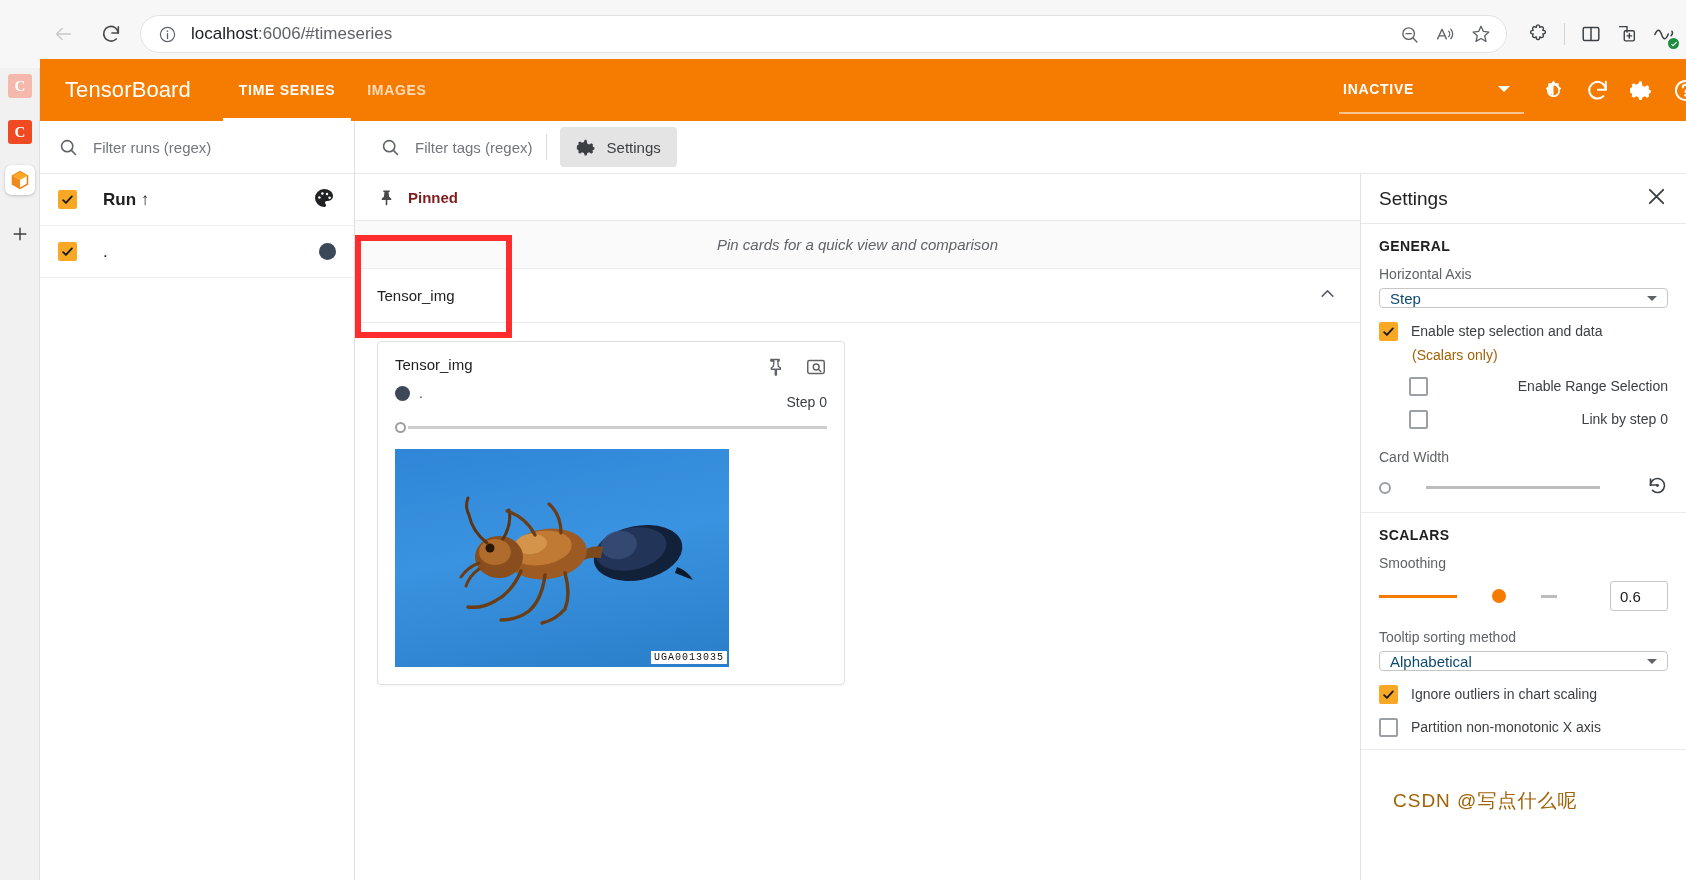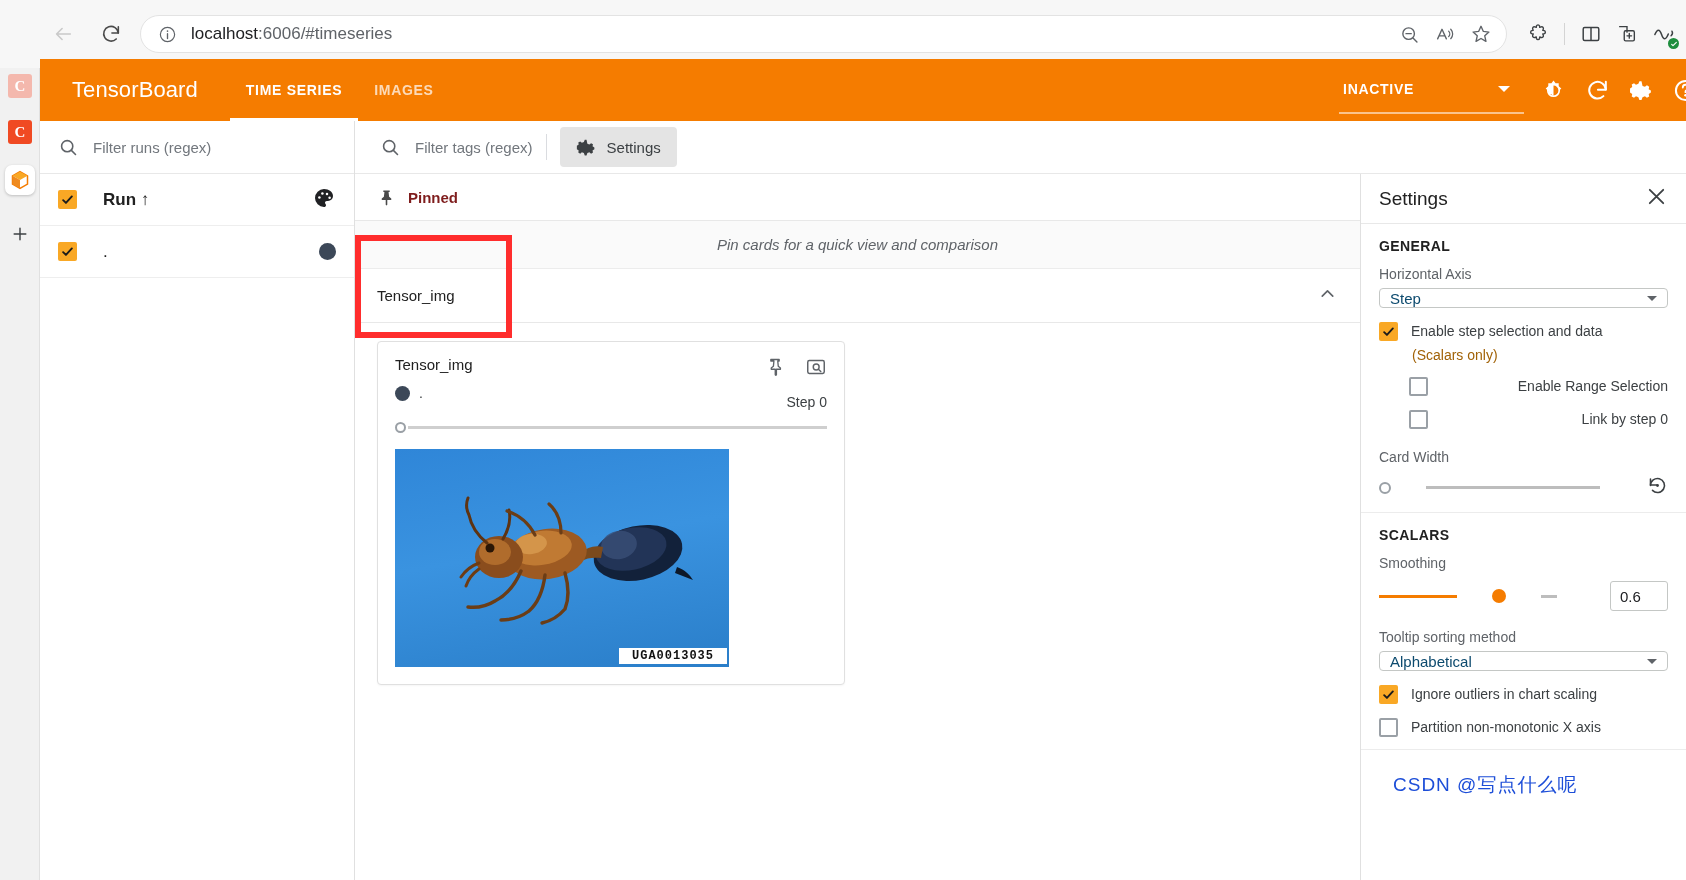--- a/index.html
+++ b/index.html
@@ -56,21 +56,21 @@
     box-shadow: 0 1px 3px rgba(0,0,0,.22);
     display: flex; align-items: center; justify-content: center;
   }
 
   
   .tb-header {
     position: absolute; left: 40px; top: 59px; width: 1646px; height: 62px;
     background: #f57c00; display: flex; align-items: center;
     color: #fff; overflow: hidden;
   }
-  .tb-brand { font-size: 22px; margin-left: 32px; letter-spacing: .1px; }
+  .tb-brand { font-size: 22px; margin-left: 25px; letter-spacing: .1px; }
   .tb-tabs { display: flex; align-items: stretch; height: 62px; margin-left: 32px; }
   .tb-tab {
     display: flex; align-items: center; padding: 0 16px;
     font-size: 14px; font-weight: 700; letter-spacing: .7px;
     color: rgba(255,255,255,.72); position: relative;
   }
   .tb-tab.active { color: #fff; }
   .tb-tab.active::after {
     content: ""; position: absolute; left: 0; right: 0; bottom: 0;
     height: 3px; background: #fff;
@@ -182,23 +182,23 @@
     border: 2px solid #9aa0a6; background: #fff; flex: none;
   }
   .slider-track { flex: 1; height: 3px; background: #cfcfcf; margin-left: 2px; }
   .ant-img {
     margin-top: 16px; width: 334px; height: 218px;
     background: linear-gradient(170deg,#2f86d8 0%,#3a93e0 45%,#2a7ec9 100%);
     position: relative; overflow: hidden;
   }
   .ant-watermark {
     position: absolute; right: 2px; bottom: 3px;
-    background: #fff; color: #111; font-size: 12px;
+    background: #fff; color: #111; font-size: 10px;
     font-family: "Liberation Mono", monospace; letter-spacing: 1px;
-    padding: 1px 13px; font-weight: 700;
+    padding: 1px 3px; font-weight: 400;
   }
 
   
   .settings-panel {
     position: absolute; left: 1360px; top: 174px; width: 326px; height: 706px;
     background: #fff; border-left: 1px solid #e0e0e0; overflow: hidden;
   }
   .sp-head {
     height: 50px; display: flex; align-items: center; padding: 0 18px;
     border-bottom: 1px solid #e8e8e8;
@@ -233,22 +233,22 @@
     font-size: 15px; color: #202124; margin-left: 18px; flex: none;
   }
   .reset-ic { margin-left: 12px; color: #3c4043; flex: none; }
 
   
   .annot {
     position: absolute; left: 355px; top: 235px; width: 157px; height: 103px;
     border: 6px solid #ff2d2d; pointer-events: none;
   }
   .watermark {
-    position: absolute; left: 1393px; top: 772px;
-    font-size: 19px; color: #1d4ed8; letter-spacing: 1px; text-align: right;
+    position: absolute; left: 1393px; top: 788px;
+    font-size: 19px; color: #a16207; letter-spacing: 1px; text-align: right;
   }
 </style>
 </head>
 <body>
 
 <div id="app">
 
   <div class="vtab-strip">
     <div class="vtab" style="margin-top:14px;">
       <svg width="19" height="19" viewBox="0 0 24 24">

